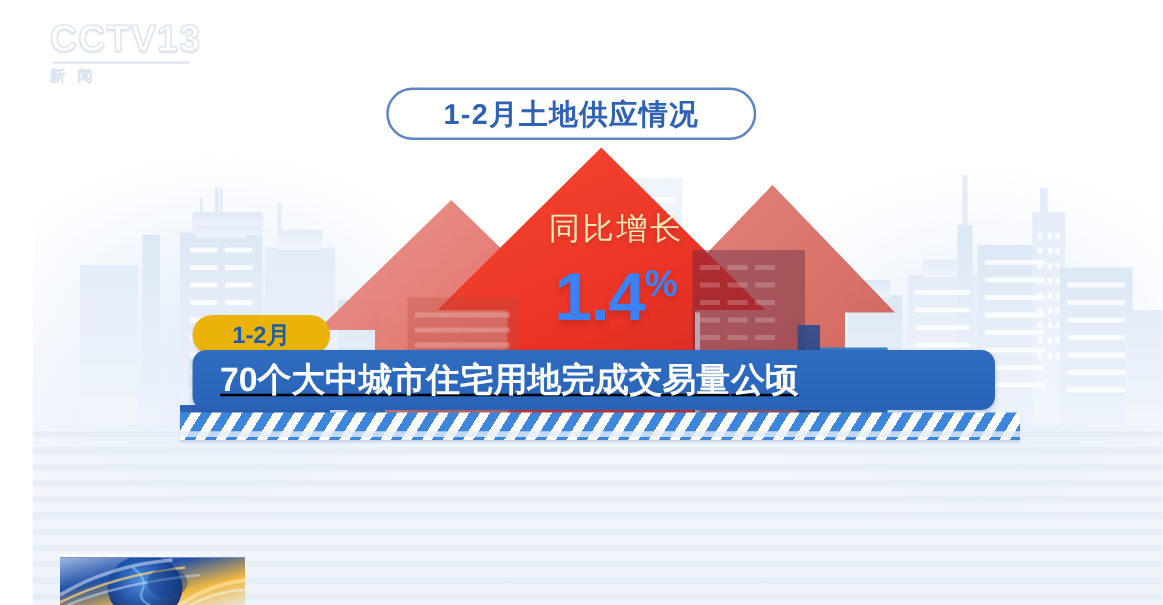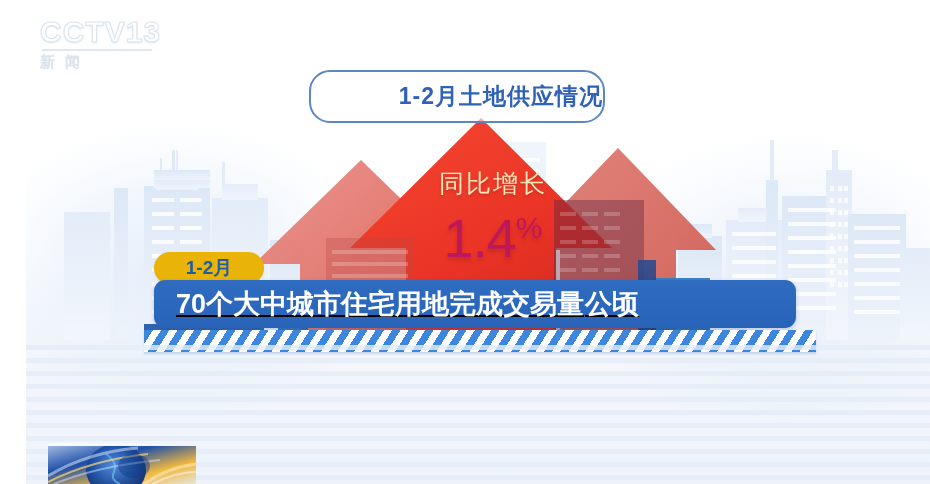--- a/index.html
+++ b/index.html
@@ -48,33 +48,33 @@
     position:absolute;left:14px;top:16px;width:160px;height:56px;
     opacity:.62;
   }
   .logo .lg-text{
     font-size:30px;font-weight:bold;color:#ffffff;
     letter-spacing:1px;line-height:32px;
     text-shadow:0 0 1px rgba(180,195,215,.9),0 1px 2px rgba(150,170,195,.55);
     -webkit-text-stroke:1px rgba(196,210,228,.95);
   }
   .logo .lg-sub{
-    margin-top:1px;font-size:15px;font-weight:normal;color:#fff;letter-spacing:10px;
+    margin-top:1px;font-size:12px;font-weight:normal;color:#fff;letter-spacing:10px;
     -webkit-text-stroke:1px rgba(196,210,228,.95);
   }
   .logo .lg-rule{
     width:110px;height:2px;background:rgba(200,213,230,.9);margin:1px 0 2px 2px;
   }
 
   
   .title-pill{
-    position:absolute;left:283px;top:70px;width:296px;height:53px;
+    position:absolute;left:283px;top:70px;width:296px;height:42px;
     border:2px solid #5f86c4;border-radius:21px;
     background:rgba(255,255,255,.55);
-    display:flex;align-items:center;justify-content:flex-end;
+    display:flex;align-items:center;justify-content:center;
     box-sizing:border-box;
   }
   .title-pill span{
     font-size:23px;font-weight:bold;color:#2f62b5;letter-spacing:1px;
     text-shadow:0 1px 0 rgba(255,255,255,.6);
   }
 
   
   .arrows{position:absolute;left:0;top:100px;width:930px;height:250px;}
 
@@ -83,21 +83,21 @@
     position:absolute;left:382px;top:168px;width:170px;
     text-align:center;pointer-events:none;
   }
   .growth .g-label{
     font-size:25px;font-weight:normal;color:#fbe6b4;letter-spacing:2px;
     text-shadow:0 2px 3px rgba(150,30,20,.35);
     line-height:30px;
   }
   .growth .g-value{
     margin-top:2px;
-    font-size:54px;font-weight:normal;color:#be185d;line-height:56px;
+    font-size:54px;font-weight:bold;color:#3b82f6;line-height:56px;
     letter-spacing:-1px;
     text-shadow:0 3px 4px rgba(150,30,20,.35);
   }
   .growth .g-value .g-unit{font-size:30px;vertical-align:super;letter-spacing:0;}
 
   
   .month-tag{
     position:absolute;left:128px;top:252px;width:110px;height:32px;
     background:#eab308;border-radius:16px;
     display:flex;align-items:center;justify-content:center;

